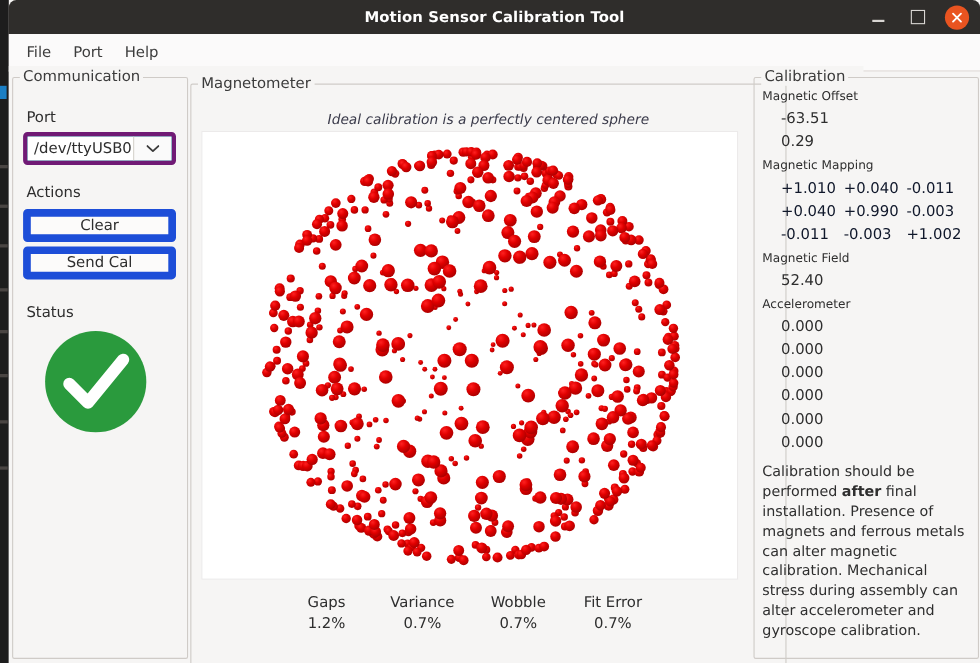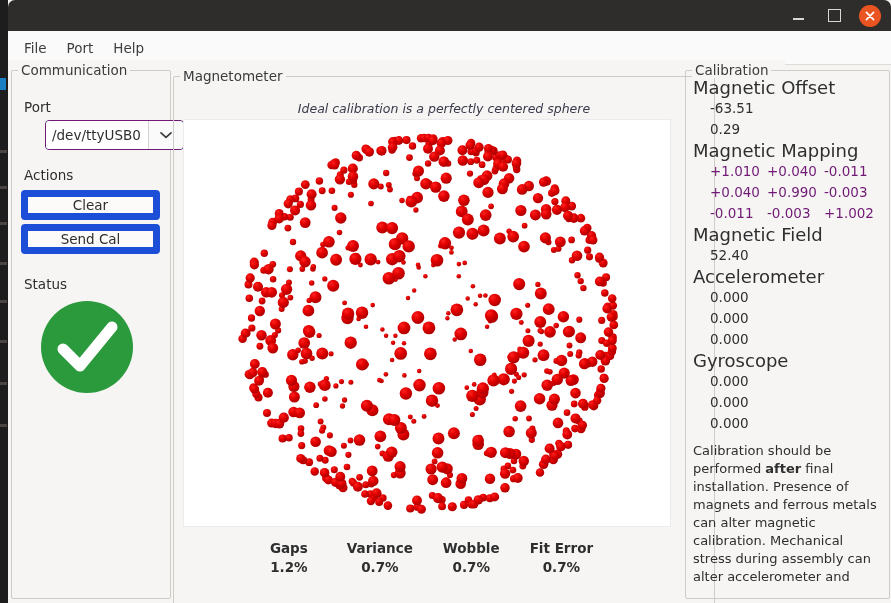--- a/index.html
+++ b/index.html
@@ -120,26 +120,25 @@
 
   .field-label {
     position: absolute;
     font-size: 13.5px;
     color: #2e2e2e;
   }
   .combo {
     position: absolute;
     display: flex;
     height: 30px;
-    border: 1px solid #701a75;
+    border: 4px solid #701a75;
     border-radius: 4px;
     background: #5eead4;
     box-sizing: border-box;
     overflow: hidden;
-    margin-left: 24px;
   }
   .combo .combo-value {
     flex: 1 1 auto;
     display: flex; align-items: center;
     padding-left: 6px;
     font-size: 13.5px;
     color: #2e2e2e;
     overflow: hidden;
     white-space: nowrap;
     background: #ffffff;
@@ -199,21 +198,20 @@
     justify-content: center;
     gap: 30px;
     padding-top: 2px;
     box-sizing: border-box;
   }
   .stat {
     display: flex;
     flex-direction: column;
     align-items: center;
     min-width: 56px;
-    font-weight: bold;
   }
   .stat .stat-label {
     font-size: 13.5px;
     color: #2e2e2e;
     line-height: 19px;
   }
   .stat .stat-value {
     font-size: 13.5px;
     color: #2e2e2e;
     line-height: 19px;
@@ -221,35 +219,35 @@
 
   
   #cal-panel { left: 677px; top: 10px; width: 203px; height: 527px; }
   .cal-inner {
     position: absolute;
     left: 7px; top: 6px;
     width: 189px; height: 512px;
     overflow: hidden;
   }
   .cal-section {
-    font-size: 18px;
+    font-size: 11px;
     color: #2e2e2e;
     line-height: 21px;
     white-space: nowrap;
   }
   .cal-val {
     font-size: 13.5px;
     color: #2e2e2e;
     line-height: 21px;
     padding-left: 17px;
     white-space: nowrap;
   }
   .cal-matrix-row {
     font-size: 13.5px;
-    color: #701a75;
+    color: #0f172a;
     line-height: 21px;
     padding-left: 17px;
     display: flex;
     gap: 13px;
     white-space: nowrap;
   }
   .cal-matrix-row span { display: inline-block; width: 44px; text-align: left; }
   .cal-note {
     font-size: 13px;
     color: #2e2e2e;
@@ -270,20 +268,21 @@
     <div class="bg-tick" style="top:186px"></div>
     <div class="bg-tick" style="top:222px"></div>
     <div class="bg-tick" style="top:262px"></div>
     <div class="bg-tick" style="top:300px"></div>
     <div class="bg-tick" style="top:340px"></div>
     <div class="bg-tick" style="top:382px"></div>
     <div class="bg-tick" style="top:424px"></div>
   </div>
 
   <div class="titlebar">
+    <div class="title">Motion Sensor Calibration Tool</div>
     <div class="win-buttons">
       <div class="win-btn min"></div>
       <div class="win-btn max"></div>
       <div class="win-btn close">
         <svg width="22" height="22" viewBox="0 0 22 22">
           <path d="M7.4 7.4 L14.6 14.6 M14.6 7.4 L7.4 14.6" stroke="#ffffff" stroke-width="1.7" stroke-linecap="round"></path>
         </svg>
       </div>
     </div>
   </div>
@@ -1011,21 +1010,20 @@
         </div>
 
         <div class="cal-section">Magnetic Field</div>
         <div class="cal-val">52.40</div>
 
         <div class="cal-section">Accelerometer</div>
         <div class="cal-val">0.000</div>
         <div class="cal-val">0.000</div>
         <div class="cal-val">0.000</div>
 
-        <div class="cal-section">Gyroscope</div>
         <div class="cal-val">0.000</div>
         <div class="cal-val">0.000</div>
         <div class="cal-val">0.000</div>
 
         <div class="cal-note"><span>Calibration should be performed </span><b>after</b><span> final installation.  Presence of magnets and ferrous metals can alter magnetic calibration. Mechanical stress during assembly can alter accelerometer and gyroscope calibration.</span></div>
       </div>
     </div>
 
   </div>
 </div>

